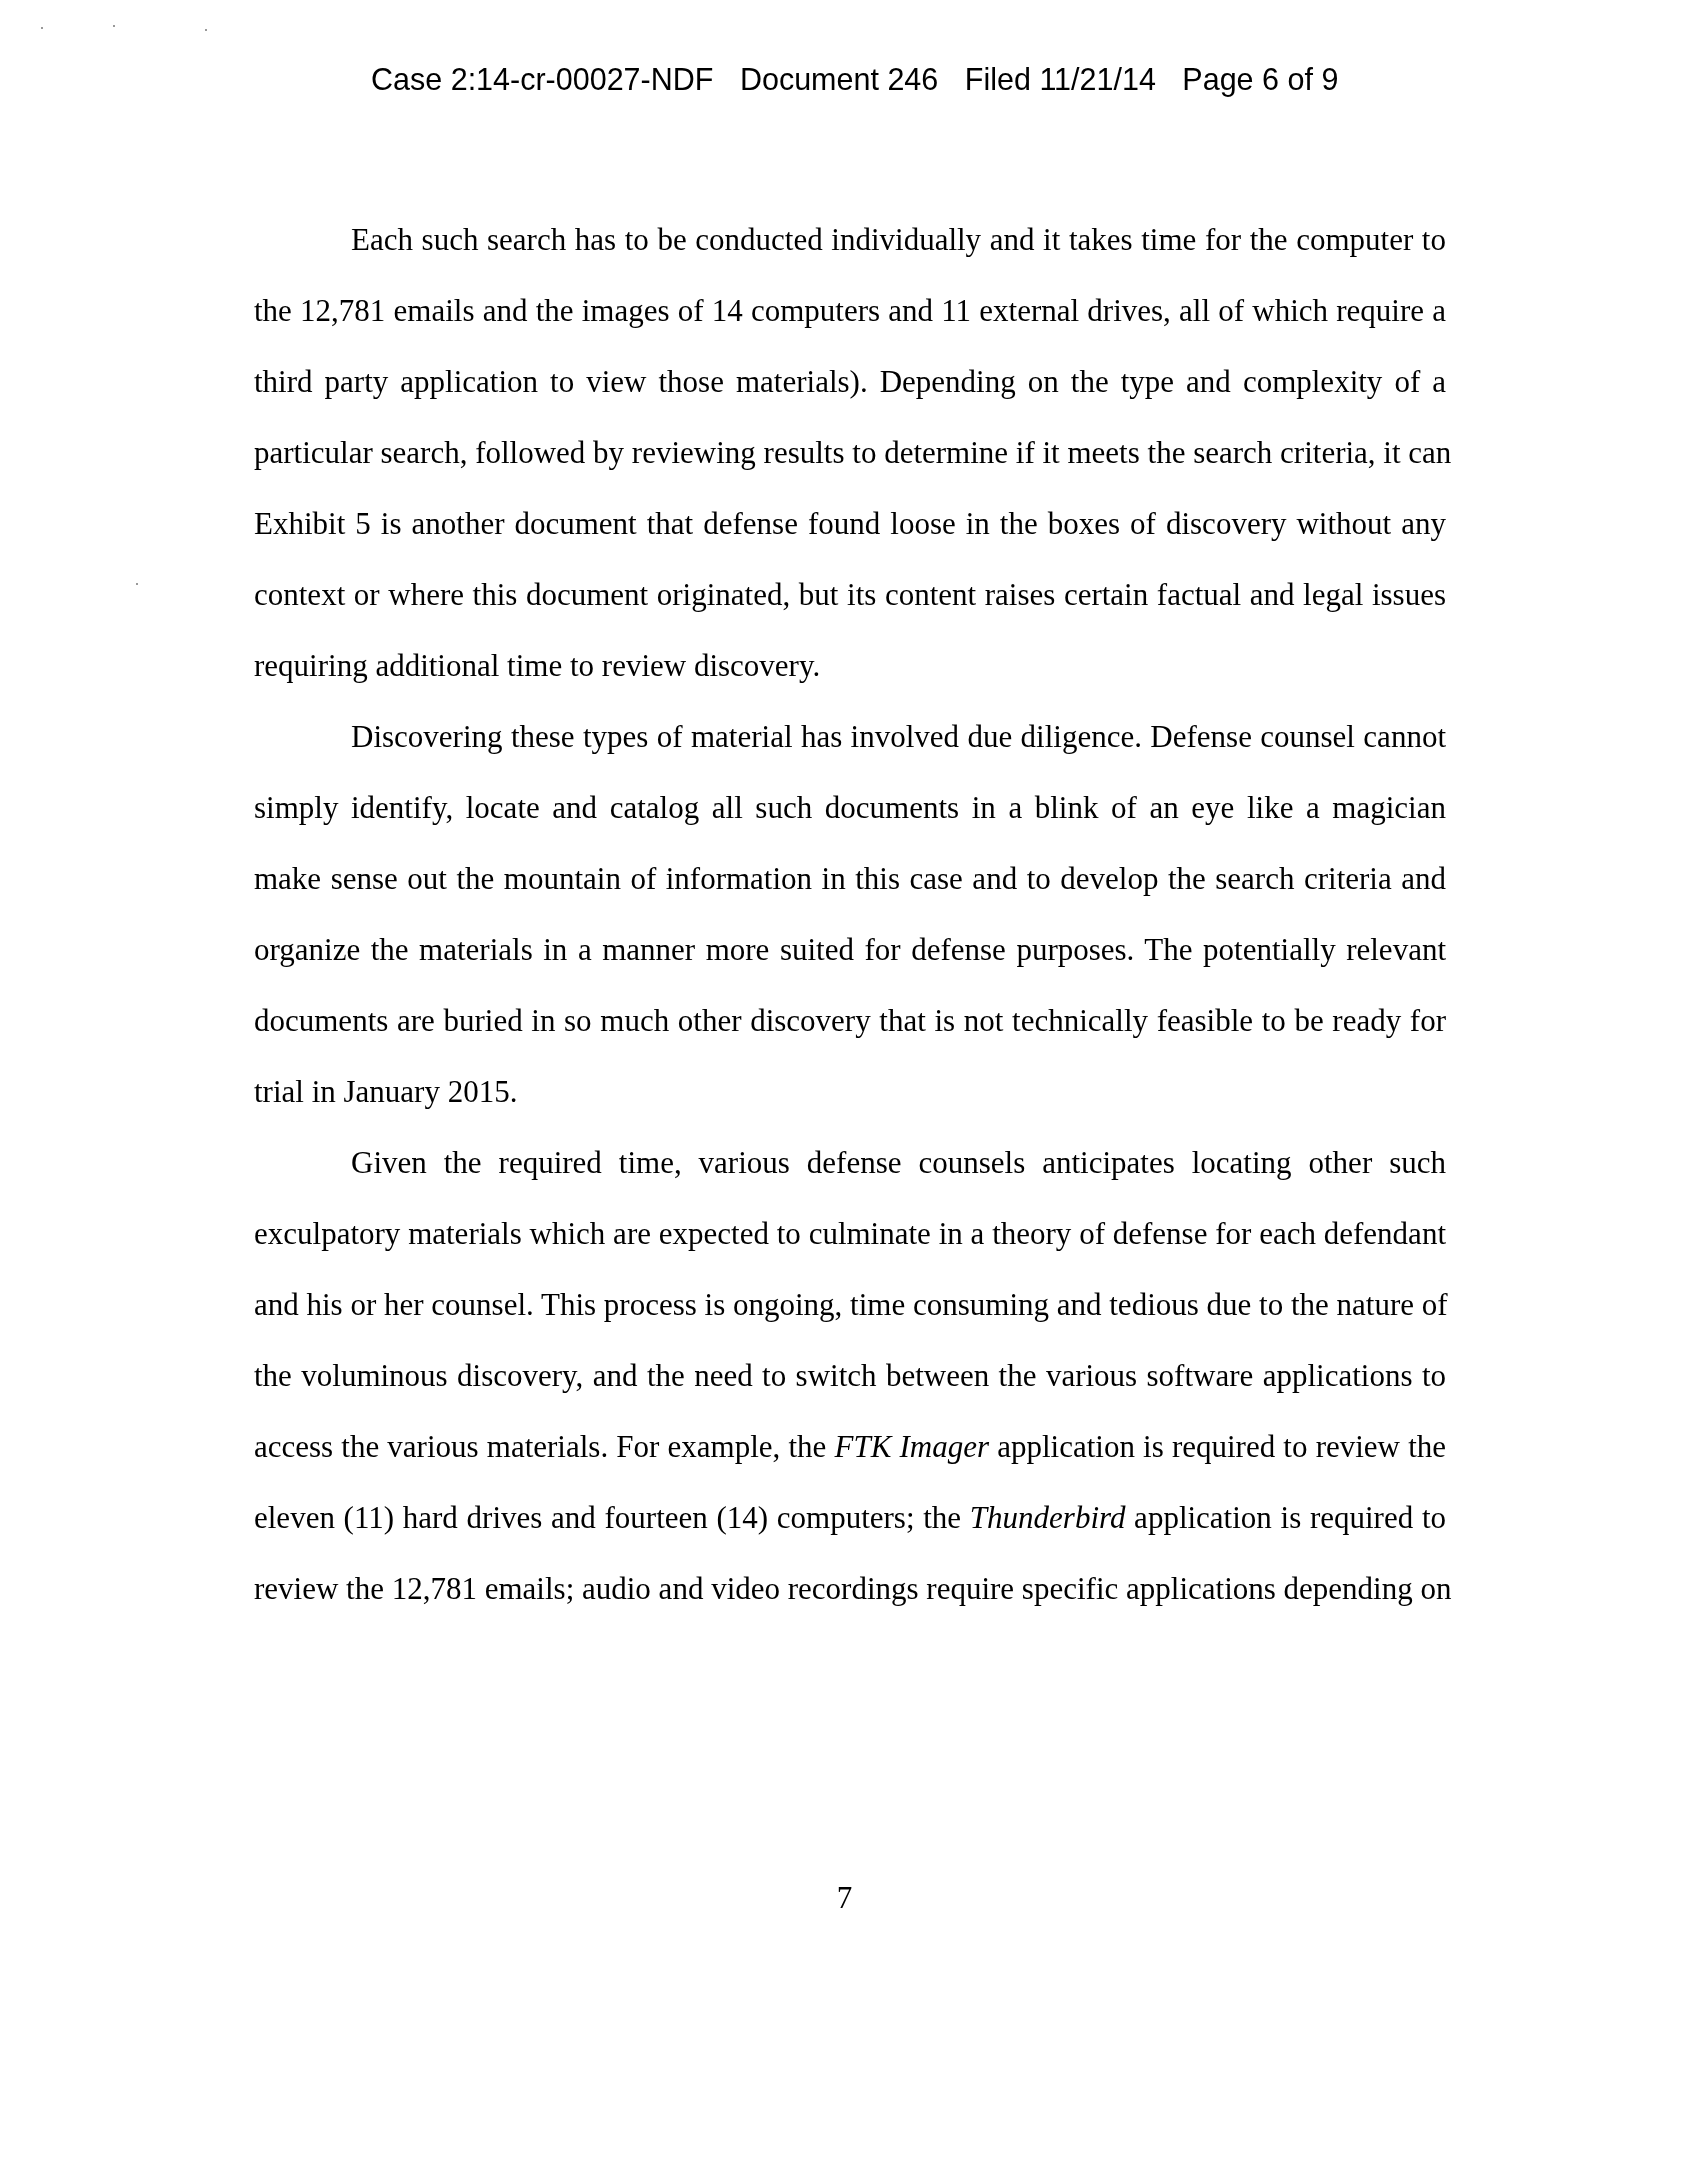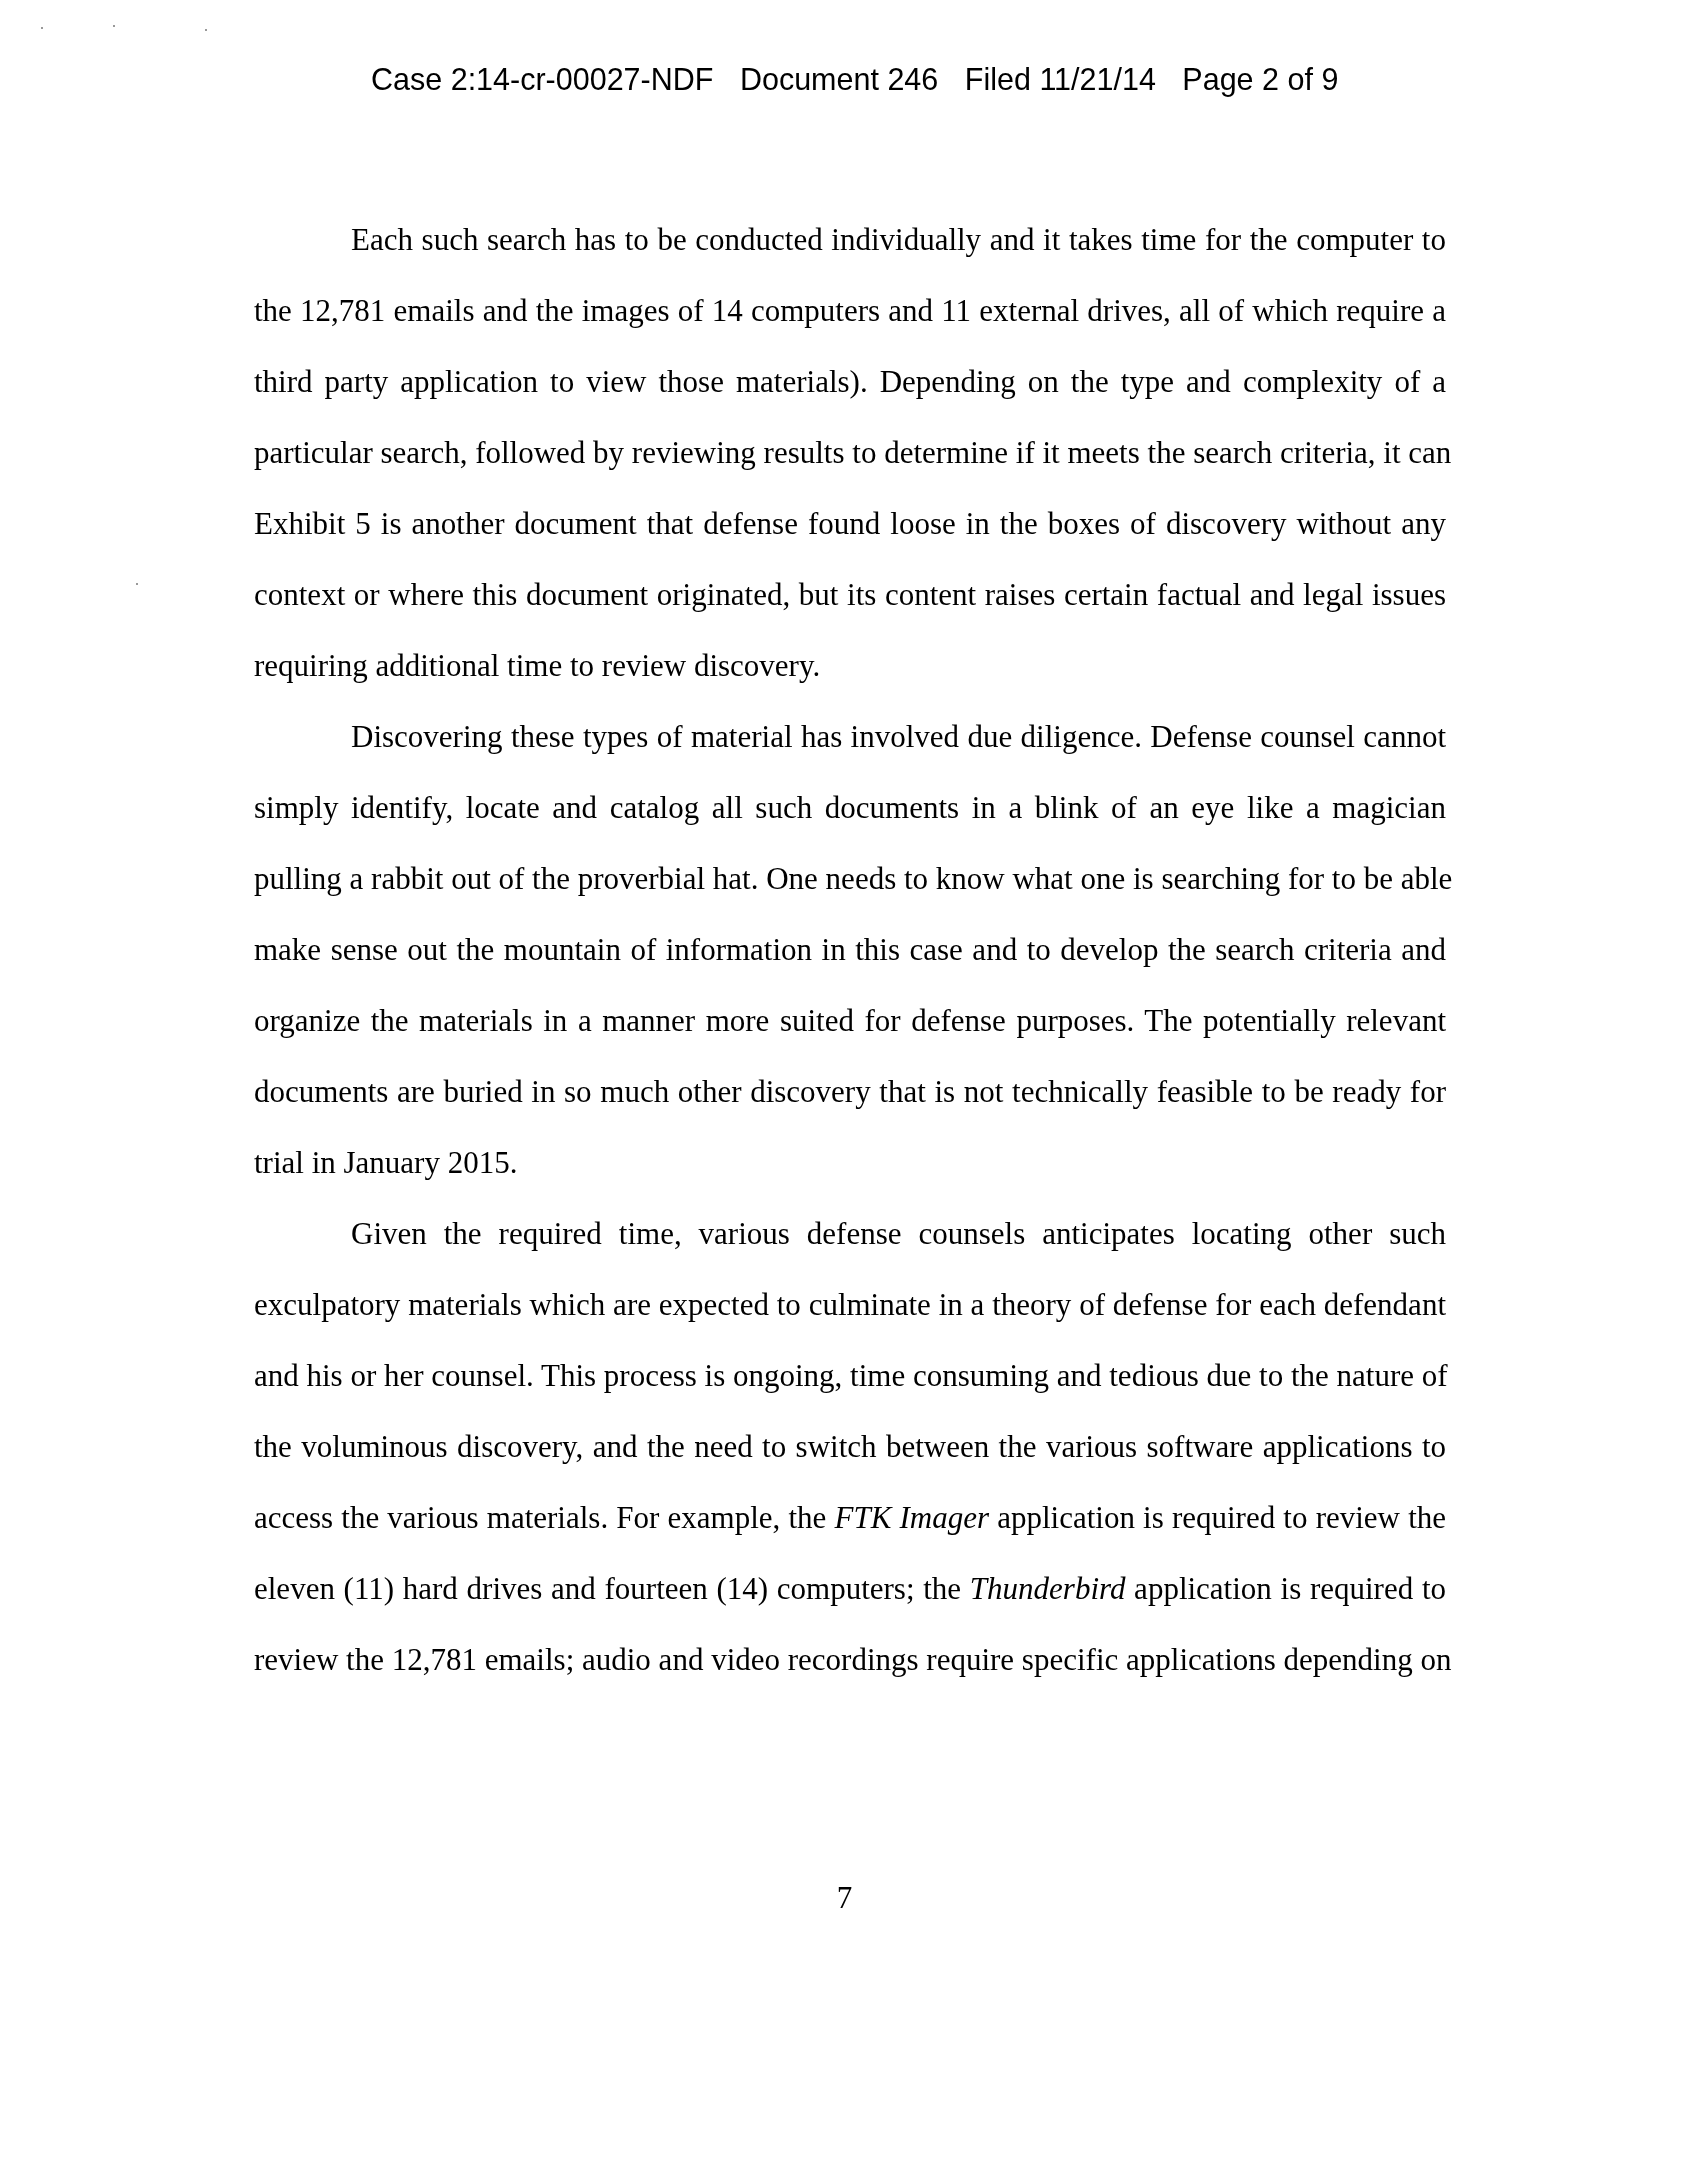--- a/index.html
+++ b/index.html
@@ -74,37 +74,36 @@
     border-radius: 50%;
   }
 </style>
 </head>
 <body>
 
 <div class="header">
   <span>Case 2:14-cr-00027-NDF</span>
   <span>Document 246</span>
   <span>Filed 11/21/14</span>
-  <span>Page 2 of 9</span>
+  <span>Page 6 of 9</span>
 </div>
 
 <div class="body-text">
   <p class="para">
     <span class="line first">Each such search has to be conducted individually and it takes time for the computer to</span>
     <span class="line">the 12,781 emails and the images of 14 computers and 11 external drives, all of which require a</span>
     <span class="line">third party application to view those materials).  Depending on the type and complexity of a</span>
     <span class="line">particular search, followed by reviewing results to determine if it meets the search criteria, it can</span>
     <span class="line">Exhibit 5 is another document that defense found loose in the boxes of discovery without any</span>
     <span class="line">context or where this document originated, but its content raises certain factual and legal issues</span>
     <span class="line last">requiring additional time to review discovery.</span>
   </p>
   <p class="para">
     <span class="line first">Discovering these types of material has involved due diligence.  Defense counsel cannot</span>
     <span class="line">simply identify, locate and catalog all such documents in a blink of an eye like a magician</span>
-    <span class="line">pulling a rabbit out of the proverbial hat. One needs to know what one is searching for to be able</span>
     <span class="line">make sense out the mountain of information in this case and to develop the search criteria and</span>
     <span class="line">organize the materials in a manner more suited for defense purposes. The potentially relevant</span>
     <span class="line">documents are buried in so much other discovery that is not technically feasible to be ready for</span>
     <span class="line last">trial in January 2015.</span>
   </p>
   <p class="para">
     <span class="line first">Given the required time, various defense counsels anticipates locating other such</span>
     <span class="line">exculpatory materials which are expected to culminate in a theory of defense for each defendant</span>
     <span class="line">and his or her counsel.  This process is ongoing, time consuming and tedious due to the nature of</span>
     <span class="line">the voluminous discovery, and the need to switch between the various software applications to</span>

